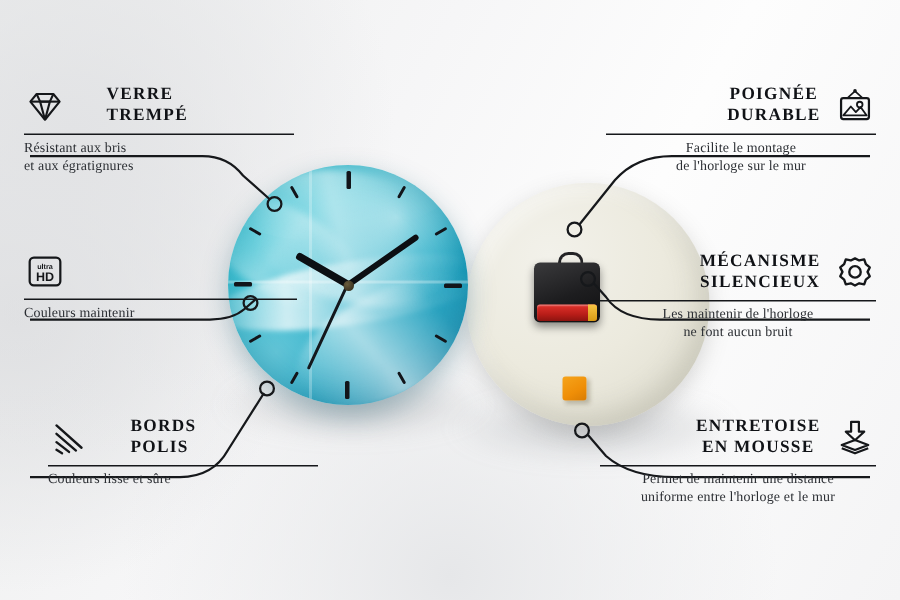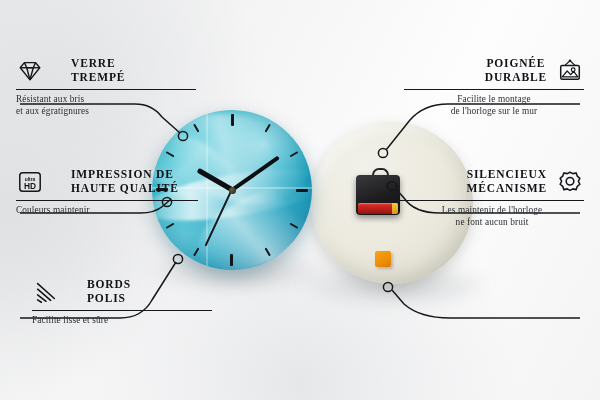--- a/index.html
+++ b/index.html
@@ -245,24 +245,20 @@
 
   <div class="callout left c-impr">
     <div class="co-head">
       <span class="ico">
         <svg viewBox="0 0 30 28">
           <rect x="4" y="4" width="22" height="20" rx="3" fill="none" stroke="#15171a" stroke-width="1.6"></rect>
           <text x="15" y="12.4" text-anchor="middle" font-family="Liberation Sans, sans-serif" font-size="5.2" font-weight="bold" fill="#15171a">ultra</text>
           <text x="15" y="21" text-anchor="middle" font-family="Liberation Sans, sans-serif" font-size="9" font-weight="bold" fill="#15171a">HD</text>
         </svg>
       </span>
-      <div>
-        <div class="co-title">IMPRESSION DE</div>
-        <div class="co-title">HAUTE QUALITÉ</div>
-      </div>
     </div>
     <div class="co-rule"></div>
     <div class="co-desc">Couleurs maintenir</div>
   </div>
 
   <div class="callout left c-bords">
     <div class="co-head">
       <span class="ico">
         <svg viewBox="0 0 30 28">
             <g stroke="#15171a" stroke-width="1.7" stroke-linecap="round">
@@ -272,21 +268,21 @@
               <path d="M6,22.5 L10,25"></path>
         </g>
           </svg>
       </span>
       <div>
         <div class="co-title">BORDS</div>
         <div class="co-title">POLIS</div>
       </div>
     </div>
     <div class="co-rule"></div>
-    <div class="co-desc">Facilite lisse et sûre</div>
+    <div class="co-desc">Couleurs lisse et sûre</div>
   </div>
 
   <div class="callout right c-poign">
     <div class="co-head">
       <span class="ico">
         <svg viewBox="0 0 30 28">
           <path d="M15,3 L9.5,8 M15,3 L20.5,8" fill="none" stroke="#15171a" stroke-width="1.2"></path>
           <circle cx="15" cy="2.8" r="1.3" fill="#15171a"></circle>
           <rect x="5" y="8" width="20" height="15" rx="1.6" fill="none" stroke="#15171a" stroke-width="1.6"></rect>
           <path d="M6.6,20.4 L12,14 L15.6,18 L19,14.4 L23.4,20.4 Z" fill="none" stroke="#15171a" stroke-width="1.3" stroke-linejoin="round"></path>
@@ -305,23 +301,41 @@
 
   <div class="callout right c-meca">
     <div class="co-head">
       <span class="ico">
         <svg viewBox="0 0 30 28">
           <path d="M15,3.5 L18,5 L21.6,4.2 L22.8,7.6 L25.6,10 L24,13.2 L25.6,16.4 L22.8,18.8 L21.6,22.2 L18,21.4 L15,23 L12,21.4 L8.4,22.2 L7.2,18.8 L4.4,16.4 L6,13.2 L4.4,10 L7.2,7.6 L8.4,4.2 L12,5 Z" fill="none" stroke="#15171a" stroke-width="1.7" stroke-linejoin="round"></path>
           <circle cx="15" cy="13.2" r="4.1" fill="none" stroke="#15171a" stroke-width="1.7"></circle>
         </svg>
       </span>
       <div>
+        <div class="co-title">MÉCANISME</div>
         <div class="co-title">SILENCIEUX</div>
-        <div class="co-title">MÉCANISME</div>
       </div>
     </div>
     <div class="co-rule"></div>
     <div class="co-desc">Les maintenir de l'horloge</div>
     <div class="co-desc">ne font aucun bruit</div>
   </div>
 
+  <div class="callout right c-entre">
+    <div class="co-head">
+      <span class="ico">
+        <svg viewBox="0 0 30 28">
+          <path d="M12.2,2.5 L17.8,2.5 L17.8,9.5 L21.6,9.5 L15,15.6 L8.4,9.5 L12.2,9.5 Z" fill="none" stroke="#15171a" stroke-width="1.6" stroke-linejoin="round"></path>
+          <path d="M15,15.4 L24.5,19 L15,22.6 L5.5,19 Z" fill="none" stroke="#15171a" stroke-width="1.6" stroke-linejoin="round"></path>
+          <path d="M5.5,21.4 L15,25 L24.5,21.4" fill="none" stroke="#15171a" stroke-width="1.6" stroke-linejoin="round"></path>
+        </svg>
+      </span>
+      <div>
+        <div class="co-title">ENTRETOISE</div>
+        <div class="co-title">EN MOUSSE</div>
+      </div>
+    </div>
+    <div class="co-rule"></div>
+    <div class="co-desc">Permet de maintenir une distance</div>
+    <div class="co-desc">uniforme entre l'horloge et le mur</div>
+  </div>
 
 </div>
 
 </body></html>

